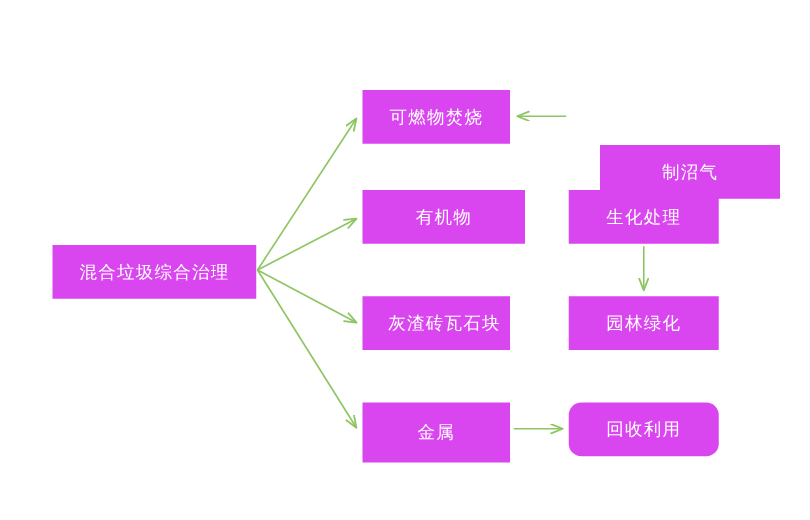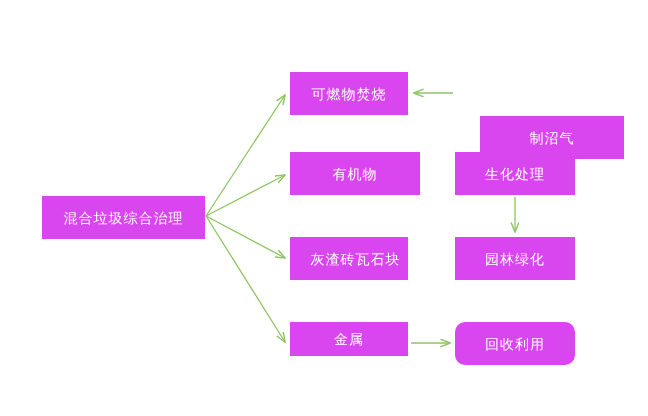--- a/index.html
+++ b/index.html
@@ -40,21 +40,21 @@
     top: 0;
     width: 648px;
     height: 416px;
     pointer-events: none;
   }
   
   #n-source   { left: 42px;  top: 196px; width: 163px; height: 43px; justify-content: center; }
   #n-burn     { left: 290px; top: 72px;  width: 118px; height: 43px; }
   #n-organic  { left: 290px; top: 152px; width: 130px; height: 43px; }
   #n-ash      { left: 290px; top: 237px; width: 118px; height: 43px; padding-left: 13px; }
-  #n-metal    { left: 290px; top: 322px; width: 118px; height: 34px; }
+  #n-metal    { left: 290px; top: 322px; width: 118px; height: 48px; }
   #n-biogas   { left: 480px; top: 72px;  width: 144px; height: 43px; margin-top: 44px; }
   #n-biochem  { left: 455px; top: 152px; width: 120px; height: 43px; }
   #n-garden   { left: 455px; top: 237px; width: 120px; height: 43px; }
   #n-recycle  { left: 455px; top: 322px; width: 120px; height: 43px; border-radius: 10px; }
 </style>
 </head>
 <body>
 
 <div id="canvas">
 

